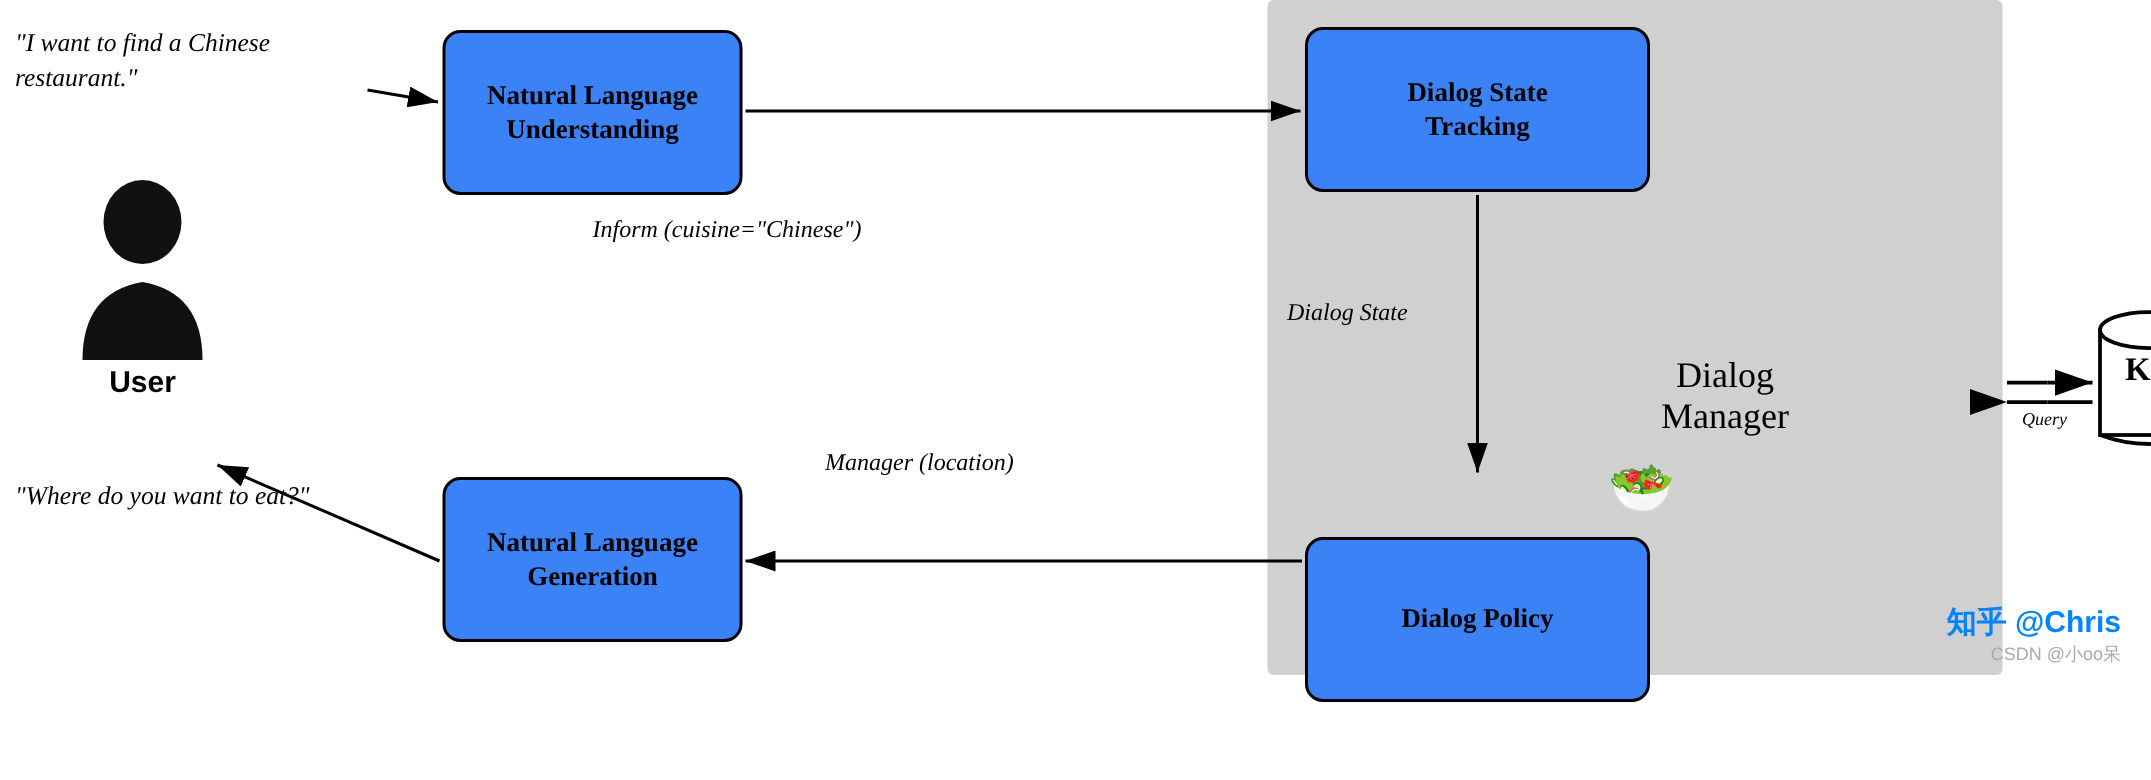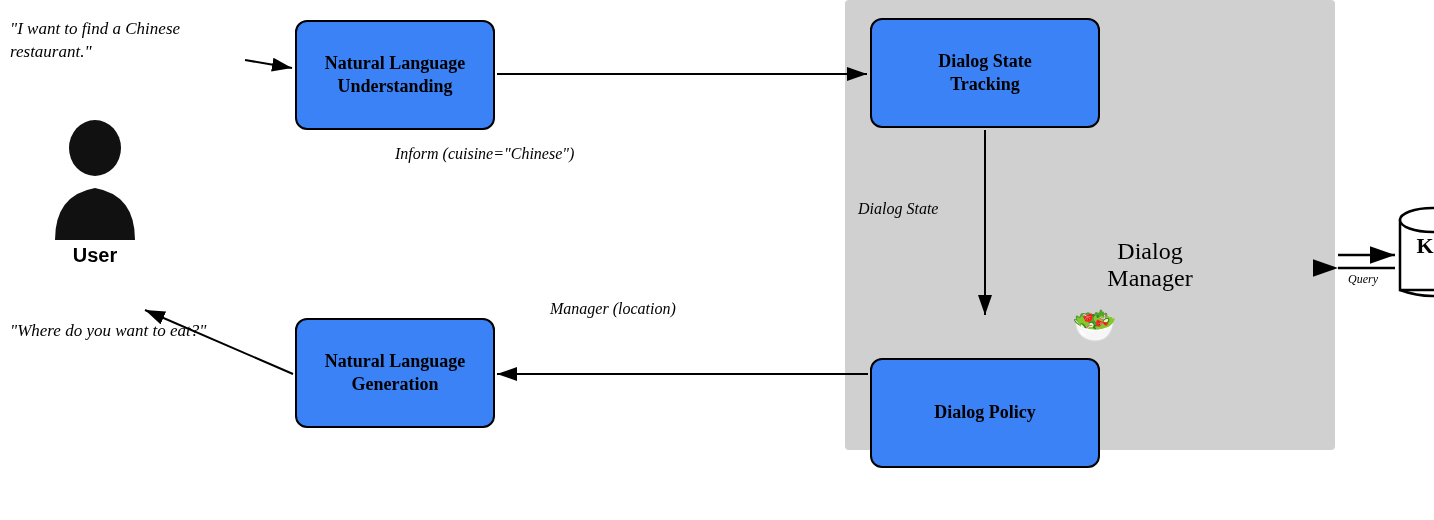--- a/index.html
+++ b/index.html
@@ -210,14 +210,18 @@
       <ellipse cx="37.5" cy="22" rx="32.5" ry="12" fill="#fff" stroke="#000" stroke-width="2.5"></ellipse>
 
       <path d="M 5 92 Q 37.5 104 70 92" fill="none" stroke="#000" stroke-width="2.5"></path>
     </svg>
     <div style="position:absolute; top:35px; left:0; width:75px; text-align:center; font-weight:bold; font-size:22px; font-family:'Times New Roman',Times,serif;">KB</div>
   </div>
 
   <div class="arrow-label" style="left:1348px; top:272px; font-size:12px;">Query</div>
 
 
+  <div class="watermark" style="bottom:35px; right:20px;">
+    <span class="zhihu">知乎 @Chris</span>
+    <span class="csdn">CSDN @小oo呆</span>
+  </div>
 
 </div>
 
 </body></html>

